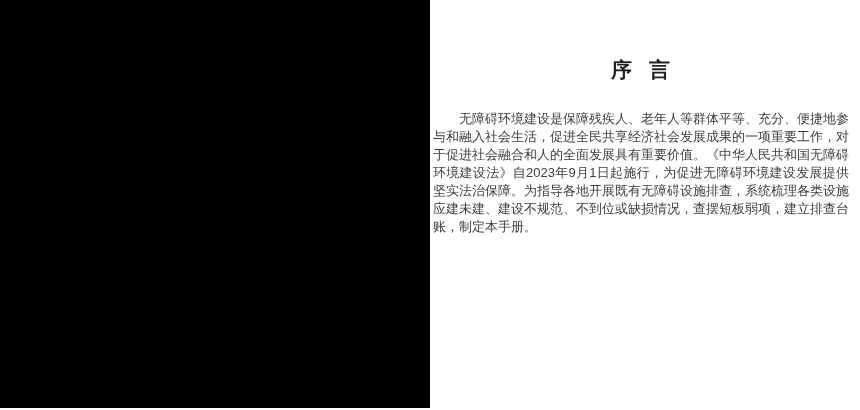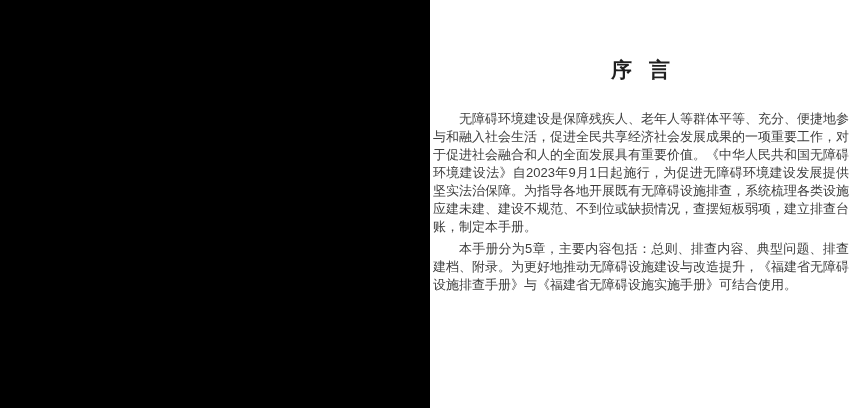--- a/index.html
+++ b/index.html
@@ -74,19 +74,18 @@
 
   <div class="letterbox-left"></div>
 
   <div class="document-page">
     <div class="page-inner">
 
       <h1 class="page-title">序 言</h1>
 
       <p class="preface-paragraph">无障碍环境建设是保障残疾人、老年人等群体平等、充分、便捷地参与和融入社会生活，促进全民共享经济社会发展成果的一项重要工作，对于促进社会融合和人的全面发展具有重要价值。《中华人民共和国无障碍环境建设法》自2023年9月1日起施行，为促进无障碍环境建设发展提供坚实法治保障。为指导各地开展既有无障碍设施排查，系统梳理各类设施应建未建、建设不规范、不到位或缺损情况，查摆短板弱项，建立排查台账，制定本手册。</p>
 
-      <p class="preface-paragraph">本手册分为5章，主要内容包括：总则、排查内容、典型问题、排查建档、附录。为更好地推动无障碍设施建设与改造提升，《福建省无障碍设施排查手册》与《福建省无障碍设施实施手册》可结合使用。</p>
 
 
     </div>
   </div>
 
 </div>
 
 </body></html>

